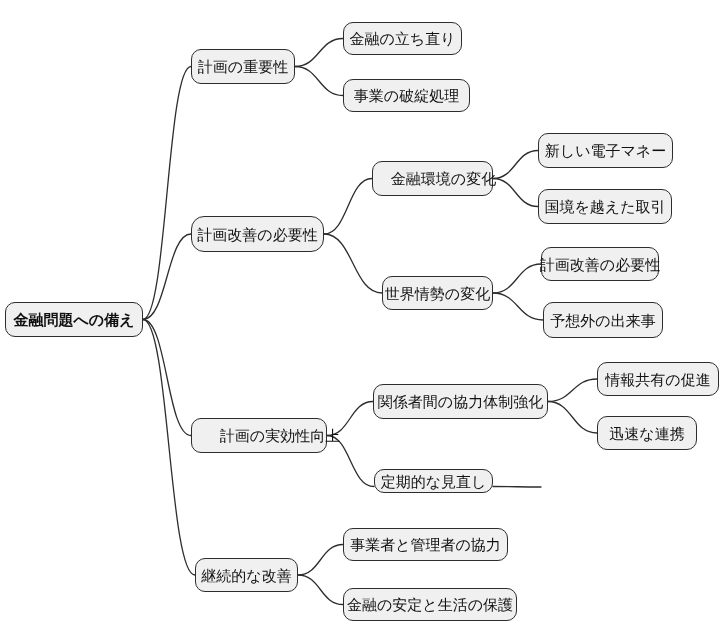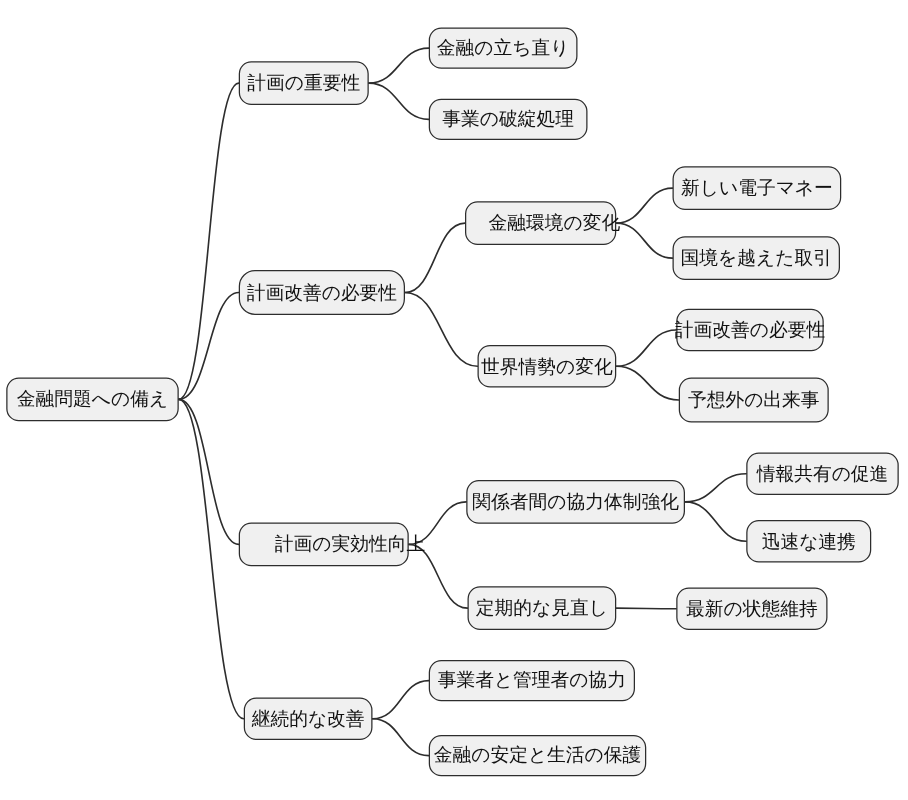--- a/index.html
+++ b/index.html
@@ -64,38 +64,37 @@
       <path d="M 493 293 C 518 293, 518 320, 543 320"></path>
       <path d="M 327 435.5 C 350 435.5, 350 401.5, 373 401.5"></path>
       <path d="M 327 435.5 C 350.5 435.5, 350.5 486.5, 374 486.5"></path>
       <path d="M 548 401.5 C 572.5 401.5, 572.5 379, 597 379"></path>
       <path d="M 548 401.5 C 572.5 401.5, 572.5 433, 597 433"></path>
       <path d="M 493 486.5 C 517 486.5, 517 487, 541 487"></path>
       <path d="M 298 575 C 320.5 575, 320.5 544.5, 343 544.5"></path>
       <path d="M 298 575 C 320.5 575, 320.5 604.5, 343 604.5"></path>
     </svg>
 
-  <div class="node" style="left:5px;   top:302px; width:138px; height:35px;">金融問題への備え</div>
+  <div class="node" style="left:5px;   top:302px; width:138px; height:35px;font-weight:bold;">金融問題への備え</div>
 
   <div class="node" style="left:191px; top:49px;  width:104px; height:35px;">計画の重要性</div>
   <div class="node" style="left:343px; top:79px;  width:127px; height:33px;">事業の破綻処理</div>
   <div class="node" style="left:343px; top:22px;  width:119px; height:33px;">金融の立ち直り</div>
 
   <div class="node" style="left:191px; top:216px; width:133px; height:36px;border-radius:13px;">計画改善の必要性</div>
   <div class="node" style="left:372px; top:161px; width:121px; height:35px;padding-left:28px;">金融環境の変化</div>
   <div class="node" style="left:538px; top:133px; width:135px; height:35px;">新しい電子マネー</div>
   <div class="node" style="left:538px; top:189px; width:134px; height:35px;">国境を越えた取引</div>
   <div class="node" style="left:382px; top:276px; width:111px; height:34px;">世界情勢の変化</div>
   <div class="node" style="left:541px; top:247px; width:118px; height:34px;">計画改善の必要性</div>
   <div class="node" style="left:543px; top:302px; width:120px; height:36px;">予想外の出来事</div>
 
   <div class="node" style="left:191px; top:418px; width:136px; height:35px;padding-left:48px;">計画の実効性向上</div>
   <div class="node" style="left:373px; top:384px; width:175px; height:35px;">関係者間の協力体制強化</div>
   <div class="node" style="left:597px; top:362px; width:122px; height:34px;">情報共有の促進</div>
   <div class="node" style="left:597px; top:416px; width:100px; height:34px;">迅速な連携</div>
-  <div class="node" style="left:374px; top:469px; width:119px; height:35px;">定期的な見直し</div>
-  <div class="node" style="left:541px; top:470px; width:121px; height:34px;">最新の状態維持</div>
+  <div class="node" style="left:374px; top:469px; width:119px; height:24px;">定期的な見直し</div>
 
   <div class="node" style="left:195px; top:558px; width:103px; height:34px;">継続的な改善</div>
   <div class="node" style="left:343px; top:528px; width:165px; height:33px;">事業者と管理者の協力</div>
   <div class="node" style="left:343px; top:588px; width:174px; height:33px;">金融の安定と生活の保護</div>
 
 </div>
 
 </body></html>

